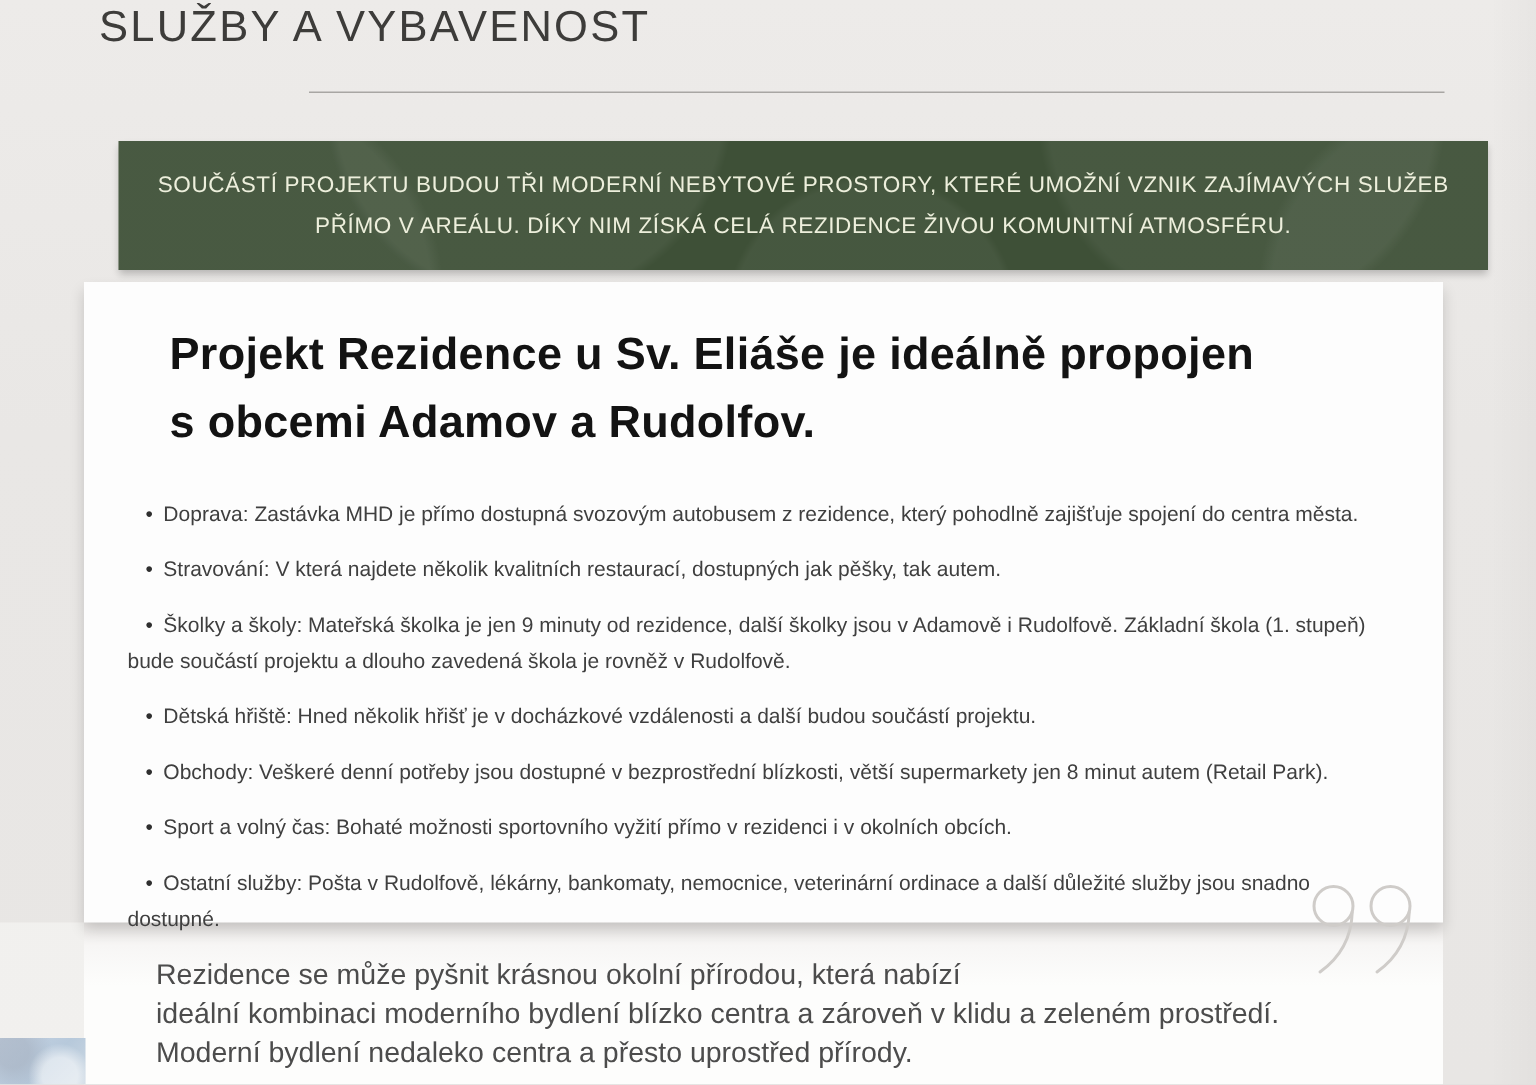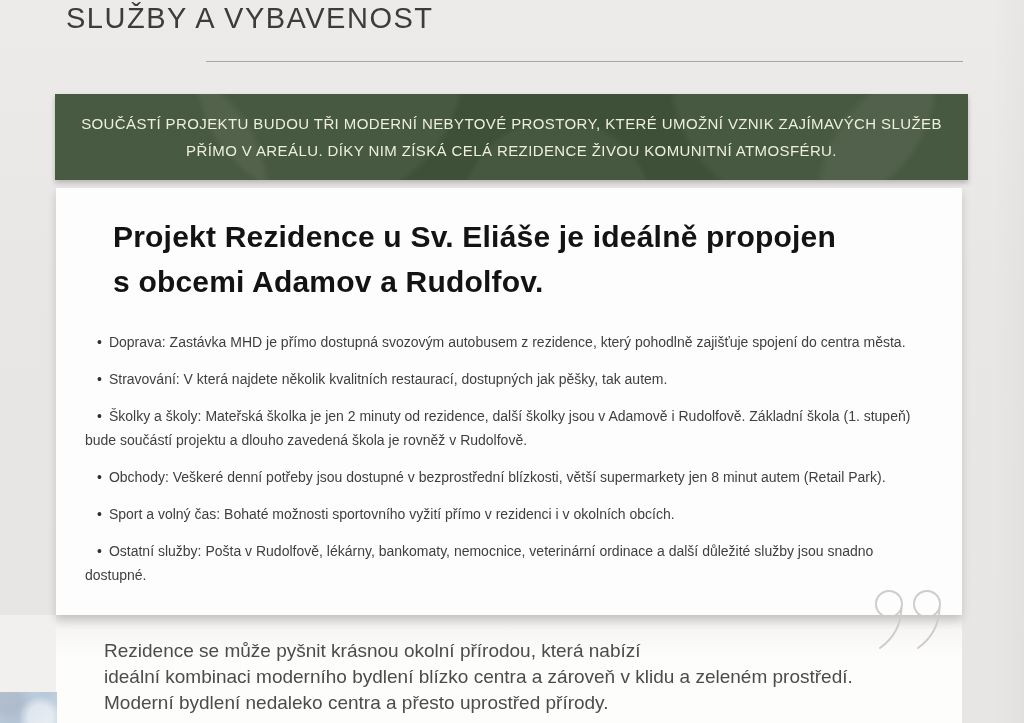--- a/index.html
+++ b/index.html
@@ -111,39 +111,40 @@
 </head>
 <body>
 
 <div class="frame">
 
   <div class="page-title">
     <div>SLUŽBY A VYBAVENOST</div>
   </div>
   <div class="title-rule"></div>
 
-  <div class="banner" id="banner" style="background-color: rgb(62, 80, 55); color: rgb(237, 239, 220);">
+  <div class="banner" id="banner" style="background-color: rgb(62, 80, 55); color: rgb(237, 239, 220); margin-left: 24px;">
     <div class="banner-line">SOUČÁSTÍ PROJEKTU BUDOU TŘI MODERNÍ NEBYTOVÉ PROSTORY, KTERÉ UMOŽNÍ VZNIK ZAJÍMAVÝCH SLUŽEB</div>
     <div class="banner-line">PŘÍMO V AREÁLU. DÍKY NIM ZÍSKÁ CELÁ REZIDENCE ŽIVOU KOMUNITNÍ ATMOSFÉRU.</div>
   </div>
 
   <div class="footer-section"></div>
   <div class="left-strip"></div>
   <div class="corner-photo"></div>
 
   <div class="card">
     <div class="card-heading">
       <div>Projekt Rezidence u Sv. Eliáše je ideálně propojen</div>
       <div>s obcemi Adamov a Rudolfov.</div>
     </div>
 
     <div class="bullet-list">
       <div class="bullet-item"><span class="bullet-dot">•</span><span>Doprava: Zastávka MHD je přímo dostupná svozovým autobusem z rezidence, který pohodlně zajišťuje spojení do centra města.</span></div>
       <div class="bullet-item"><span class="bullet-dot">•</span><span>Stravování: V která najdete několik kvalitních restaurací, dostupných jak pěšky, tak autem.</span></div>
-      <div class="bullet-item"><span class="bullet-dot">•</span><span>Školky a školy: Mateřská školka je jen 2 minuty od rezidence, další školky jsou v Adamově i Rudolfově. Základní škola (1. stupeň) bude součástí projektu a dlouho zavedená škola je rovněž v Rudolfově.</span></div>
+      <div class="bullet-item"><span class="bullet-dot">•</span><span>Školky a školy: Mateřská školka je jen 9 minuty od rezidence, další školky jsou v Adamově i Rudolfově. Základní škola (1. stupeň) bude součástí projektu a dlouho zavedená škola je rovněž v Rudolfově.</span></div>
+      <div class="bullet-item"><span class="bullet-dot">•</span><span>Dětská hřiště: Hned několik hřišť je v docházkové vzdálenosti a další budou součástí projektu.</span></div>
       <div class="bullet-item"><span class="bullet-dot">•</span><span>Obchody: Veškeré denní potřeby jsou dostupné v bezprostřední blízkosti, větší supermarkety jen 8 minut autem (Retail Park).</span></div>
       <div class="bullet-item"><span class="bullet-dot">•</span><span>Sport a volný čas: Bohaté možnosti sportovního vyžití přímo v rezidenci i v okolních obcích.</span></div>
       <div class="bullet-item"><span class="bullet-dot">•</span><span>Ostatní služby: Pošta v Rudolfově, lékárny, bankomaty, nemocnice, veterinární ordinace a další důležité služby jsou snadno dostupné.</span></div>
     </div>
   </div>
 
   <svg class="quote-mark" viewBox="0 0 84 78" id="quote-svg">
     <g fill="none" stroke="#cfccc9" stroke-width="2" stroke-linecap="round">
       <circle cx="21" cy="18" r="13"></circle>
       <path d="M33.5 22 C33 38 26 52 12 62"></path>

